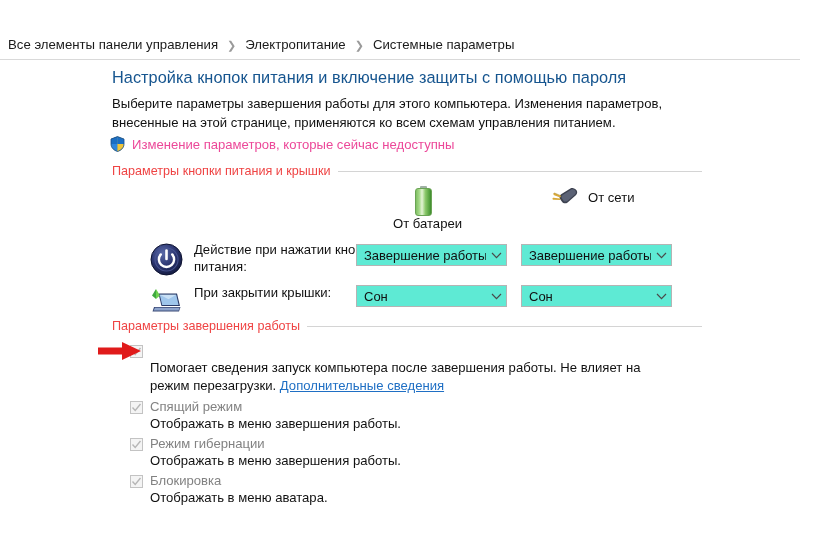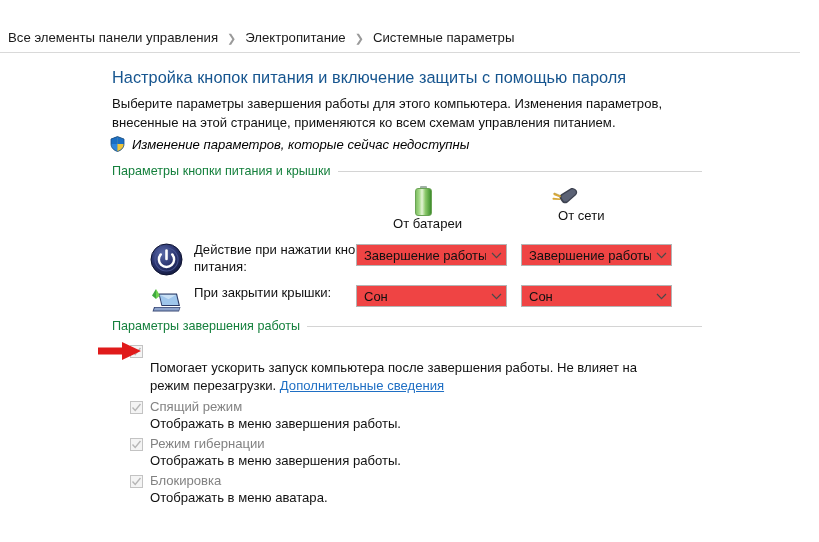--- a/index.html
+++ b/index.html
@@ -13,21 +13,21 @@
     font-family: "Liberation Sans", "DejaVu Sans", sans-serif;
     color: #000000;
     overflow: hidden;
     position: relative;
   }
 
   
   #breadcrumb-bar {
     position: absolute;
     left: 0;
-    top: 9px;
+    top: 16px;
     width: 819px;
     height: 60px;
     background: #ffffff;
     text-decoration: underline;
   }
   #breadcrumb {
     position: absolute;
     left: 8px;
     top: 21px;
     display: flex;
@@ -93,37 +93,36 @@
     height: 18px;
   }
   #uac-shield {
     width: 15px;
     height: 16px;
     margin-right: 7px;
     flex: 0 0 auto;
   }
   #uac-link {
     font-size: 13.1px;
-    color: #000000;
+    color: #ec4899;
     text-decoration: none;
     cursor: pointer;
     white-space: nowrap;
-    font-style: italic;
   }
 
   
   .group-head {
     position: absolute;
     display: flex;
     align-items: center;
     width: 590px;
   }
   .group-head .glabel {
     font-size: 12.6px;
-    color: #15803d;
+    color: #ef4444;
     white-space: nowrap;
     padding-right: 7px;
   }
   .group-head .gline {
     flex: 1 1 auto;
     height: 1px;
     background: #d4d4d4;
   }
   #group-power-head { left: 112px; top: 120px; }
   #group-shutdown-head { left: 112px; top: 275px; }
@@ -135,21 +134,21 @@
     top: 142px;
     display: flex;
     align-items: center;
     flex-direction: column;
   }
   #col-mains {
     position: absolute;
     left: 549px;
     top: 142px;
     display: flex;
-    flex-direction: column;
+    align-items: center;
   }
   .col-label {
     font-size: 13.1px;
     color: #111111;
     margin-left: 9px;
     white-space: nowrap;
   }
 
   
   .battery-icon {
@@ -208,21 +207,21 @@
     width: 190px;
     font-size: 13.1px;
     line-height: 17px;
     color: #111111;
   }
 
   .combo {
     position: absolute;
     width: 151px;
     height: 22px;
-    background: #ef4444;
+    background: #5eead4;
     border: 1px solid #b4b4b4;
     box-sizing: border-box;
     display: flex;
     align-items: center;
     cursor: pointer;
     user-select: none;
   }
   .combo .combo-text {
     font-size: 13px;
     color: #111111;
@@ -427,21 +426,21 @@
 
   <div class="check-item" id="chk-fast">
     <div class="check-line">
       <span class="cbox">
         <svg width="11" height="11" viewBox="0 0 11 11">
             <path d="M1.5 5.5 L4.2 8.4 L9.5 2.0" fill="none" stroke="#b6b6b6" stroke-width="1.4"></path>
           </svg>
       </span>
     </div>
     <div class="check-desc">
-      <span>Помогает ускорить запуск компьютера после завершения работы. Не влияет на режим перезагрузки. </span><a href="#">Дополнительные сведения</a>
+      <span>Помогает сведения запуск компьютера после завершения работы. Не влияет на режим перезагрузки. </span><a href="#">Дополнительные сведения</a>
     </div>
   </div>
 
   <div class="check-item" id="chk-sleep">
     <div class="check-line">
       <span class="cbox">
         <svg width="11" height="11" viewBox="0 0 11 11">
             <path d="M1.5 5.5 L4.2 8.4 L9.5 2.0" fill="none" stroke="#b6b6b6" stroke-width="1.4"></path>
           </svg>
       </span>

